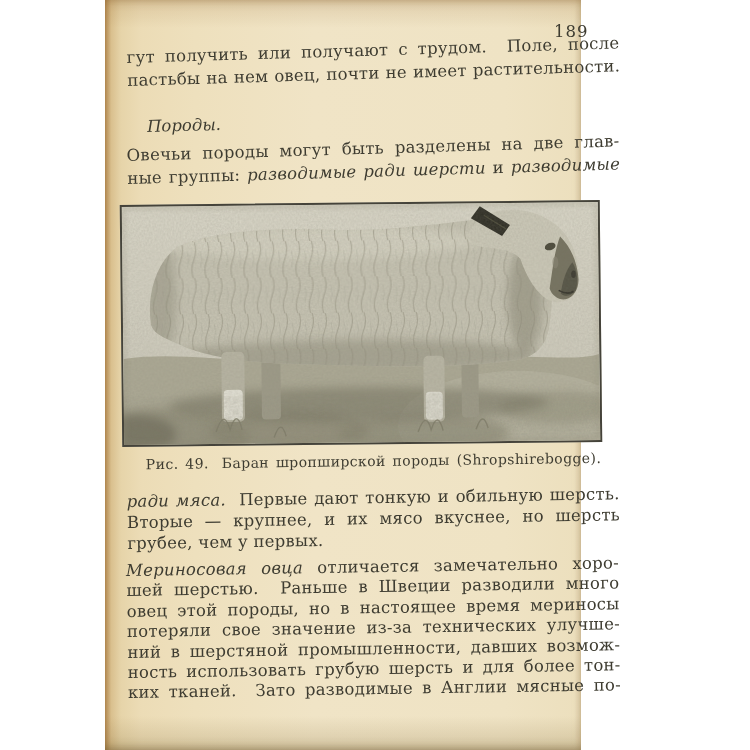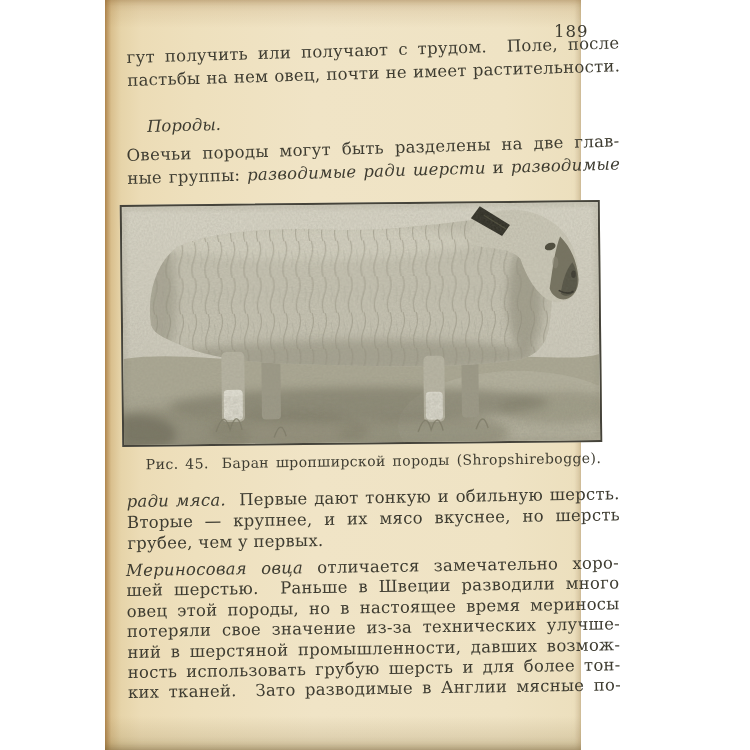--- a/index.html
+++ b/index.html
@@ -154,21 +154,21 @@
         </g>
         <rect x="0" y="190" width="476" height="48" fill="#6f6d5a" filter="url(#grassNoise)" opacity=".35"></rect>
         <ellipse cx="10" cy="228" rx="42" ry="20" fill="#5e5c4b" filter="url(#blur5)" opacity=".5"></ellipse>
 
         <rect x="0" y="0" width="476" height="238" filter="url(#grain)" opacity=".5" fill="#000"></rect>
         <rect x="1.5" y="1.5" width="473" height="235" fill="none" stroke="#8e8a76" stroke-width="3" opacity=".3" filter="url(#blur2)"></rect>
       </svg>
     </figure>
 
     <div class="caption">
-      <span class="figlabel">Рис. 45.</span><span>Баран шропширской породы (Shropshirebogge).</span>
+      <span class="figlabel">Рис. 49.</span><span>Баран шропширской породы (Shropshirebogge).</span>
     </div>
 
     <div class="tblock para3">
       <p class="line j"><span class="it">ради мяса.</span> <span>&nbsp;Первые дают тонкую и обильную шерсть.</span></p>
       <p class="line j">Вторые — крупнее, и их мясо вкуснее, но шерсть</p>
       <p class="line">грубее, чем у первых.</p>
     </div>
 
     <div class="tblock para4 tight">
       <p class="line j"><span class="it">Мериносовая овца</span> <span>отличается замечательно хоро-</span></p>

